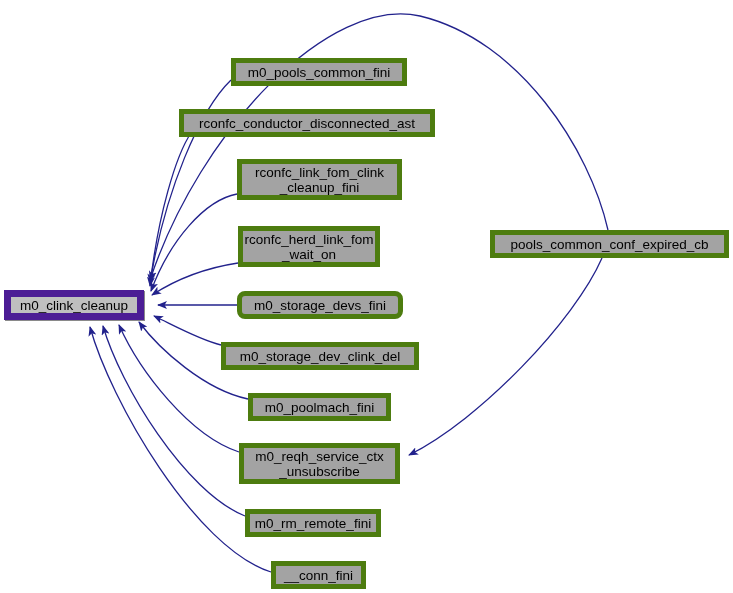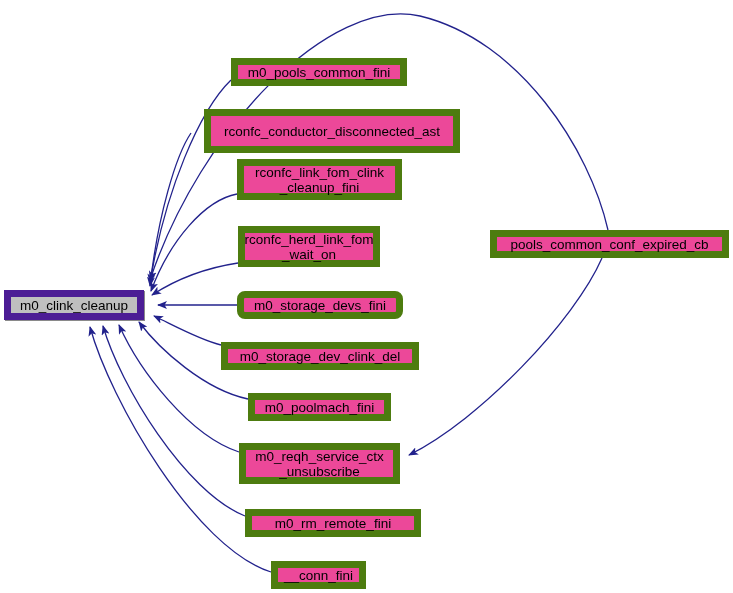--- a/index.html
+++ b/index.html
@@ -30,22 +30,22 @@
     box-sizing: border-box;
     display: flex;
     align-items: center;
     justify-content: center;
     text-align: center;
     font-size: 13.5px;
     line-height: 15px;
     color: #000000;
     white-space: pre-line;
     letter-spacing: 0px;
-    background: #ec4899;
-    border: 7px solid #4d7c0f;
+    background: #a3a3a3;
+    border: 5px solid #4d7c0f;
     z-index: 3;
   }
   .node.root {
     background: #bfbfbf;
     border: 7px solid #4c1d95;
     box-shadow: 1px 1px 0 0 #8a8a8a;
   }
 </style>
 </head>
 <body>
@@ -70,28 +70,28 @@
         <path d="M 239 452 C 190 436 140 372 119 325" marker-end="url(#arrow)"></path>
         <path d="M 245 516 C 185 492 120 385 103 326" marker-end="url(#arrow)"></path>
         <path d="M 271 572 C 195 548 110 400 90 327" marker-end="url(#arrow)"></path>
         <path d="M 602 258 C 575 320 480 420 409 455" marker-end="url(#arrow)"></path>
       </g>
   </svg>
 
   <div id="node-group">
       <div class="node root" style="left: 4px; top: 290px; width: 140px; height: 30px;">m0_clink_cleanup</div>
       <div class="node" style="left: 231px; top: 58px; width: 176px; height: 28px;">m0_pools_common_fini</div>
-      <div class="node" style="left: 204px; top: 109px; width: 256px; height: 44px;">rconfc_conductor_disconnected_ast</div>
+      <div class="node" style="left: 179px; top: 109px; width: 256px; height: 28px;">rconfc_conductor_disconnected_ast</div>
       <div class="node" style="left: 237px; top: 159px; width: 165px; height: 41px;">rconfc_link_fom_clink
 _cleanup_fini</div>
       <div class="node" style="left: 238px; top: 226px; width: 142px; height: 41px;">rconfc_herd_link_fom
 _wait_on</div>
       <div class="node" style="left: 237px; top: 291px; width: 166px; height: 28px; border-radius: 8px;">m0_storage_devs_fini</div>
       <div class="node" style="left: 221px; top: 342px; width: 198px; height: 28px;">m0_storage_dev_clink_del</div>
       <div class="node" style="left: 248px; top: 393px; width: 143px; height: 28px;">m0_poolmach_fini</div>
       <div class="node" style="left: 239px; top: 443px; width: 161px; height: 41px;">m0_reqh_service_ctx
 _unsubscribe</div>
-      <div class="node" style="left: 245px; top: 509px; width: 176px; height: 28px;">m0_rm_remote_fini</div>
+      <div class="node" style="left: 245px; top: 509px; width: 136px; height: 28px;">m0_rm_remote_fini</div>
       <div class="node" style="left: 271px; top: 561px; width: 95px; height: 28px;">__conn_fini</div>
       <div class="node" style="left: 490px; top: 230px; width: 239px; height: 28px;">pools_common_conf_expired_cb</div>
     </div>
 
 </div>
 
 </body></html>

